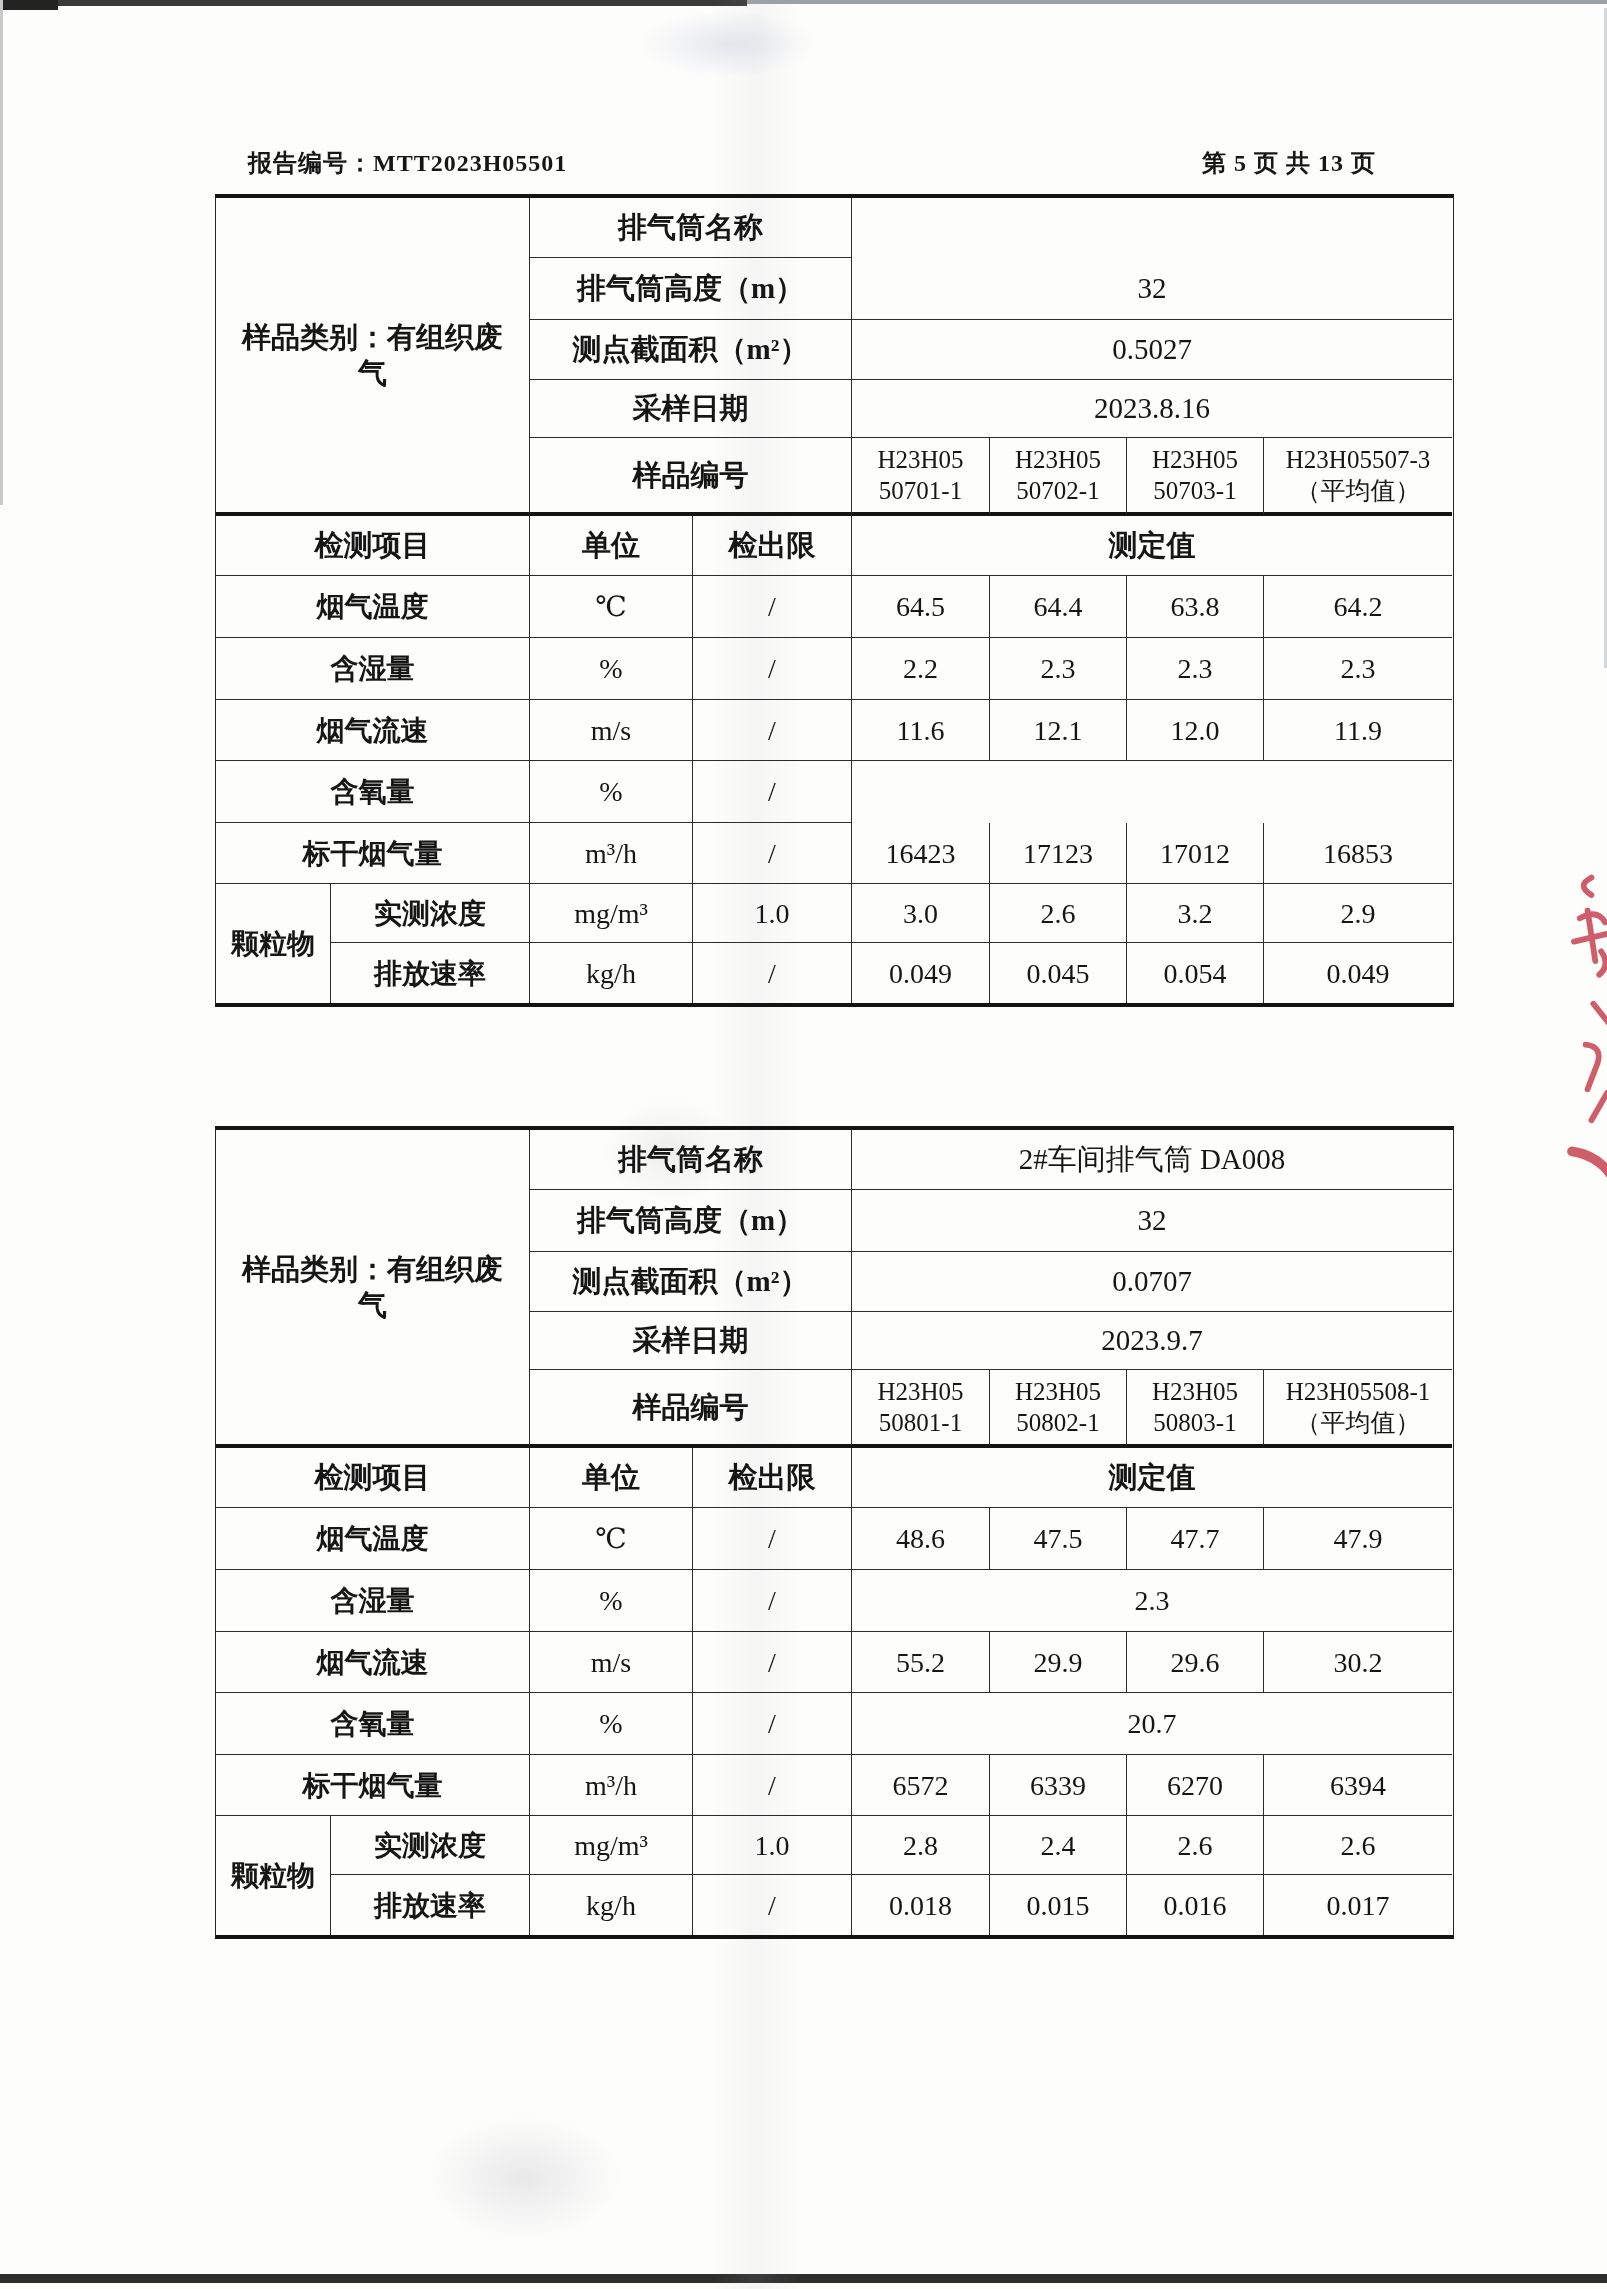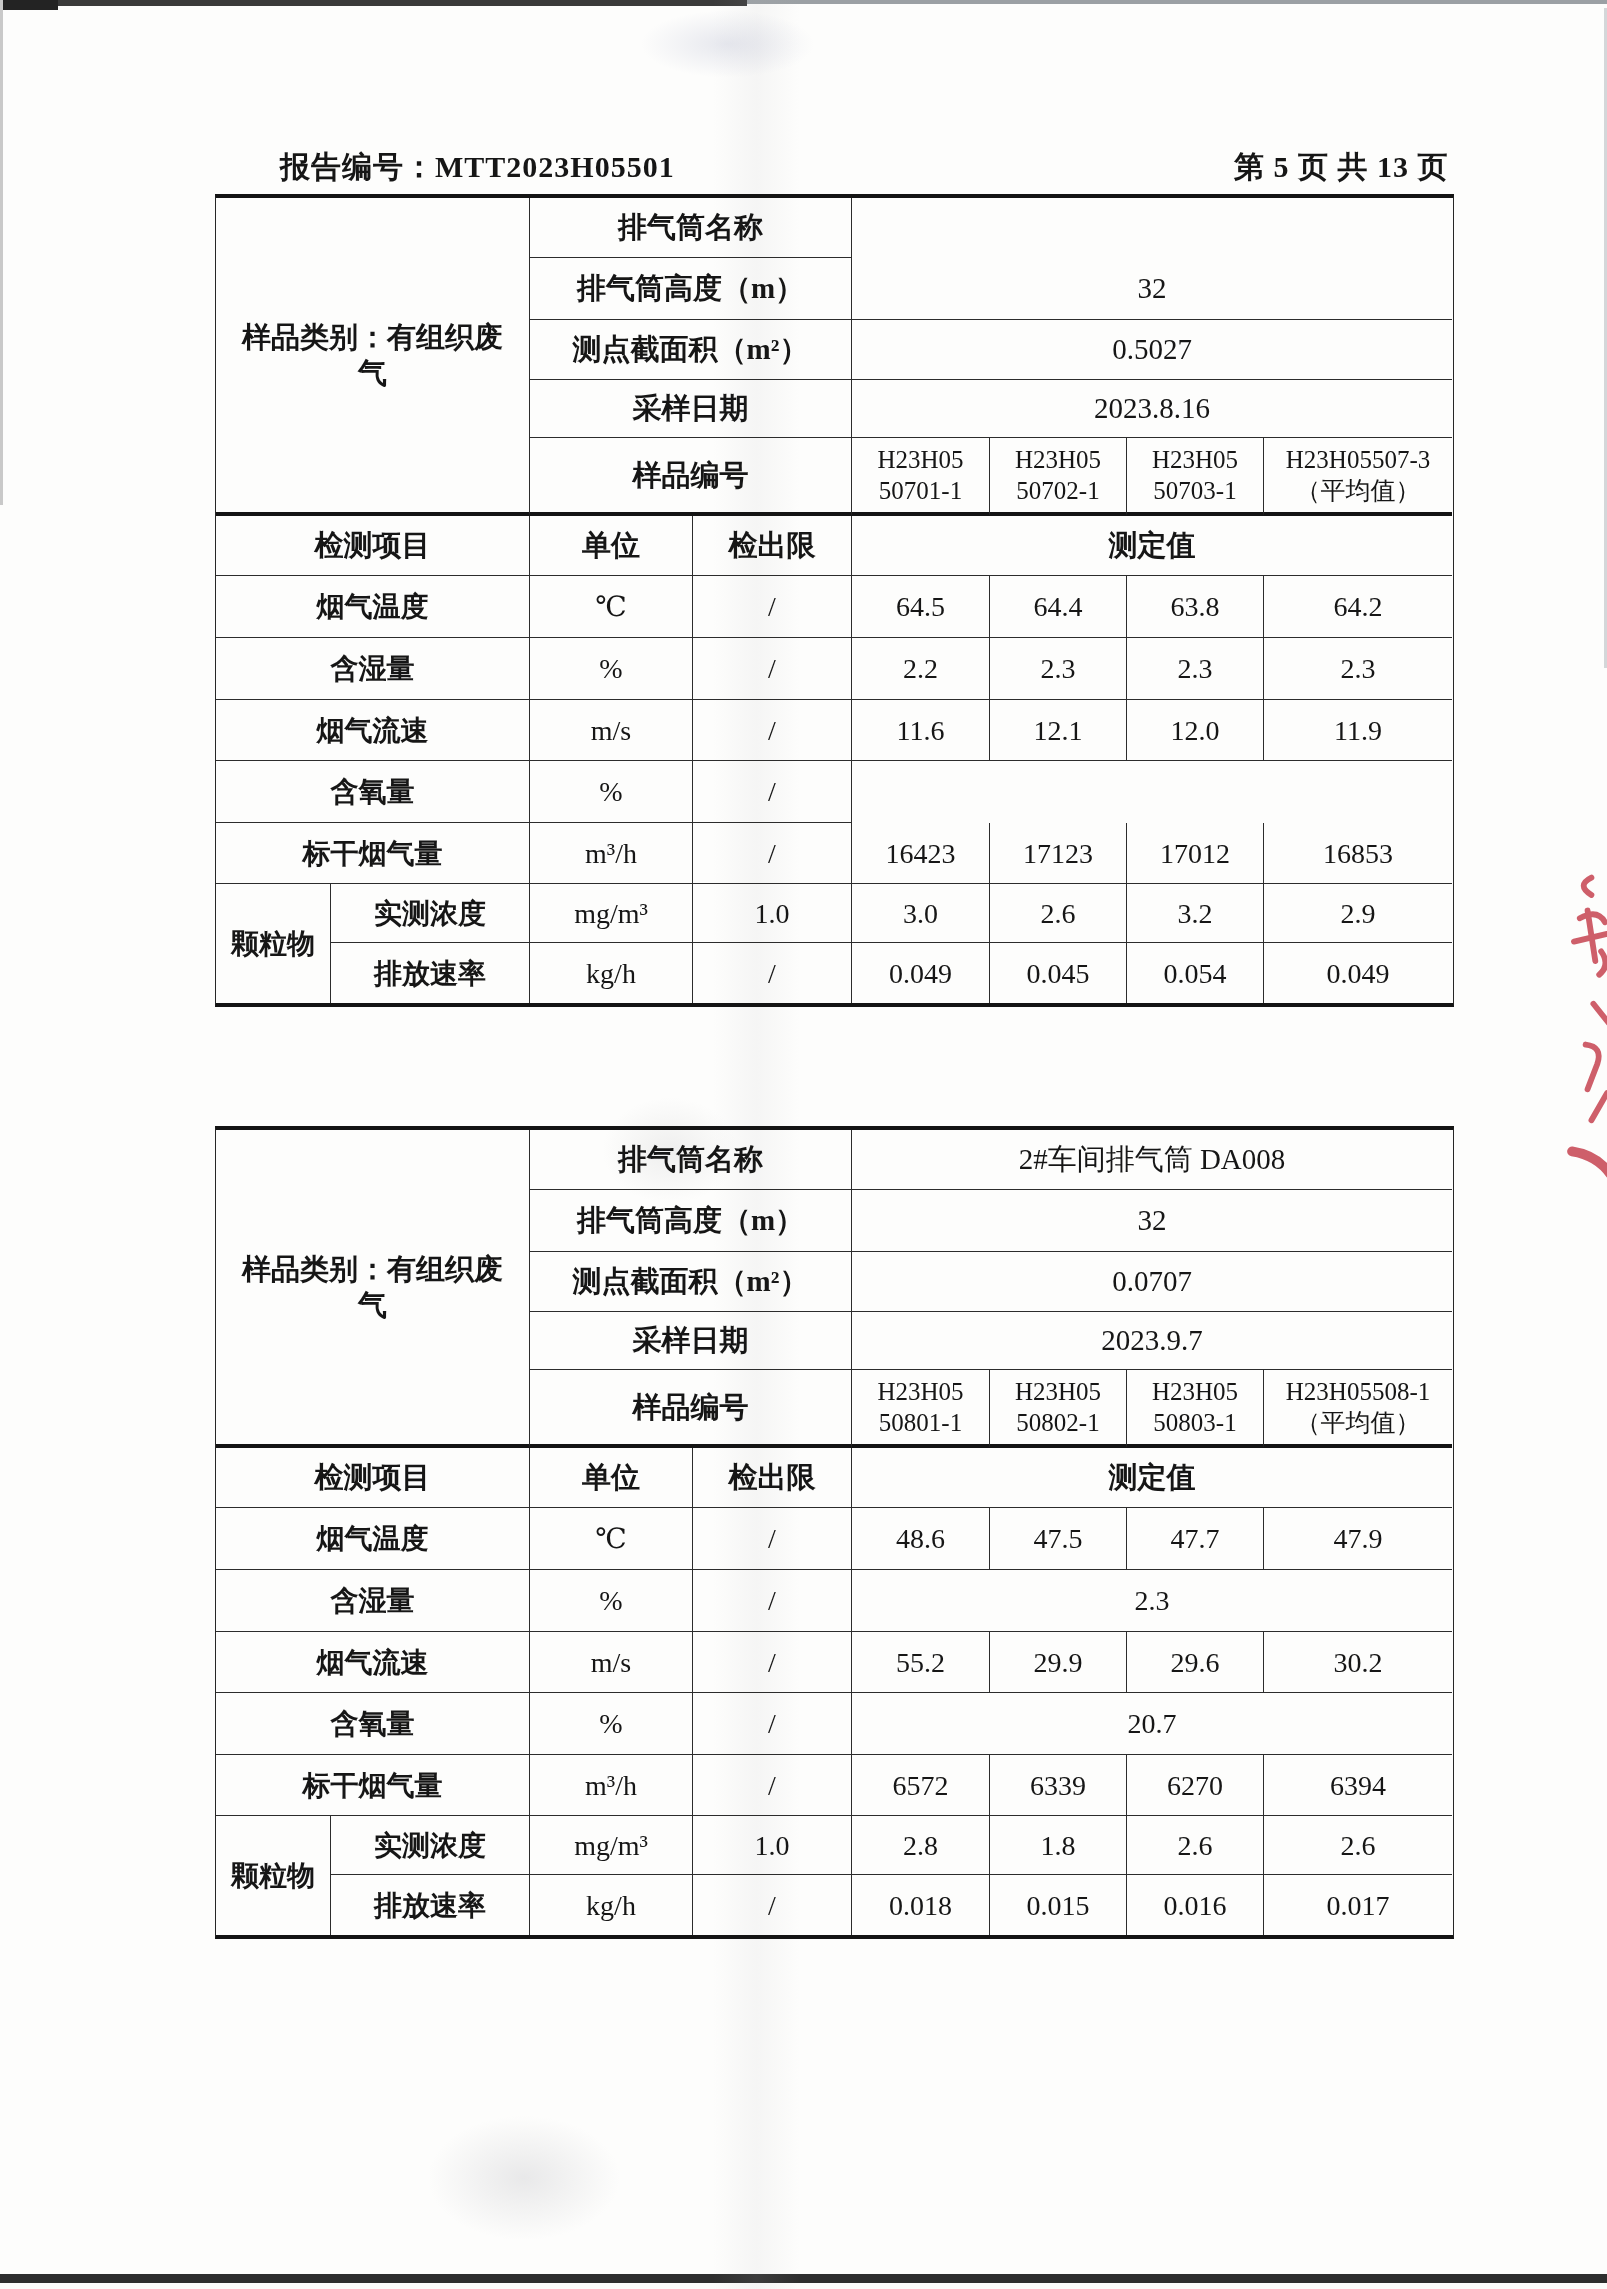--- a/index.html
+++ b/index.html
@@ -2,21 +2,21 @@
 <html><head>
 <meta charset="utf-8">
 <style>
   html,body{margin:0;padding:0;}
   body{
     width:1608px;height:2289px;position:relative;overflow:hidden;
     background:#fdfdfc;color:#161616;
     font-family:"Liberation Serif","DejaVu Serif",serif;
   }
   .abs{position:absolute;}
-  .hdr{position:absolute;top:147px;font-size:30px;font-weight:bold;letter-spacing:1px;white-space:nowrap;margin-left:32px;}
+  .hdr{position:absolute;top:147px;font-size:24px;font-weight:bold;letter-spacing:1px;white-space:nowrap;}
   .report-no{left:248px;}
   .page-no{left:1202px;}
 
   .t{
     position:absolute;left:215px;width:1239px;box-sizing:border-box;
     display:grid;
     grid-template-columns:115px 199px 163px 159px 138px 137px 137px 188px;
     grid-template-rows:60px 62px 60px 58px 78px 60px 62px 62px 61px 62px 61px 59px 60px;
     border:1.9px solid #262626;border-top:4.9px solid #141414;border-bottom:4.9px solid #141414;
   }
@@ -212,21 +212,21 @@
   <div class="c" style="grid-area:11/5/12/6">6572</div>
   <div class="c" style="grid-area:11/6/12/7">6339</div>
   <div class="c" style="grid-area:11/7/12/8">6270</div>
   <div class="c last" style="grid-area:11/8/12/9">6394</div>
 
   <div class="c b bb0" style="grid-area:12/1/14/2">颗粒物</div>
   <div class="c b" style="grid-area:12/2/13/3">实测浓度</div>
   <div class="c" style="grid-area:12/3/13/4">mg/m³</div>
   <div class="c" style="grid-area:12/4/13/5">1.0</div>
   <div class="c" style="grid-area:12/5/13/6">2.8</div>
-  <div class="c" style="grid-area:12/6/13/7">1.8</div>
+  <div class="c" style="grid-area:12/6/13/7">2.4</div>
   <div class="c" style="grid-area:12/7/13/8">2.6</div>
   <div class="c last" style="grid-area:12/8/13/9">2.6</div>
 
   <div class="c b bb0" style="grid-area:13/2/14/3">排放速率</div>
   <div class="c bb0" style="grid-area:13/3/14/4">kg/h</div>
   <div class="c bb0" style="grid-area:13/4/14/5">/</div>
   <div class="c bb0" style="grid-area:13/5/14/6">0.018</div>
   <div class="c bb0" style="grid-area:13/6/14/7">0.015</div>
   <div class="c bb0" style="grid-area:13/7/14/8">0.016</div>
   <div class="c bb0 last" style="grid-area:13/8/14/9">0.017</div>

